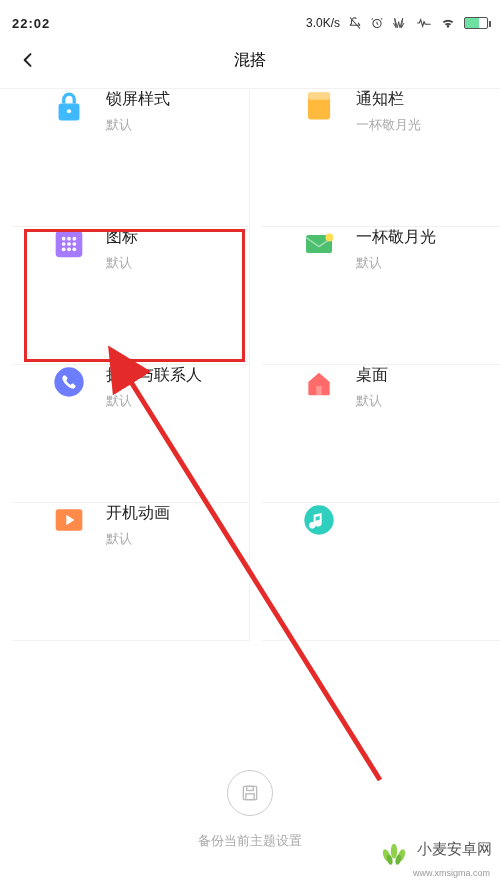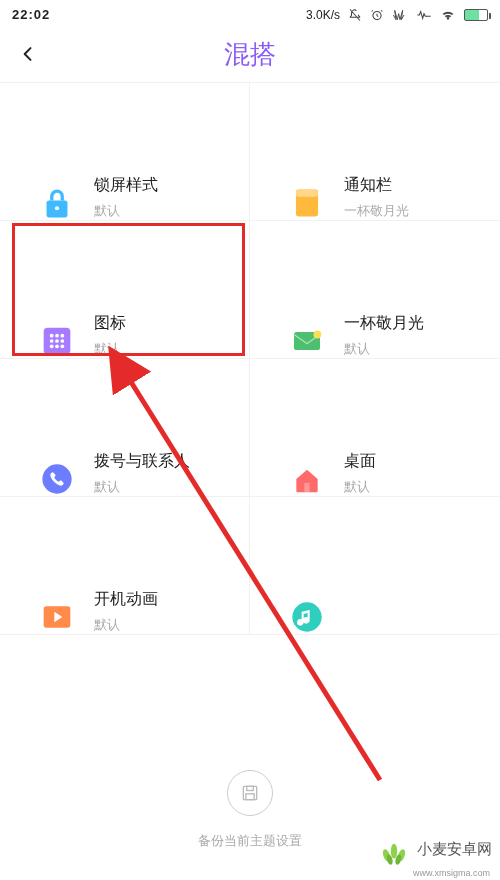--- a/index.html
+++ b/index.html
@@ -6,23 +6,23 @@
     body {
       width: 500px;
       height: 880px;
       font-family: -apple-system, "PingFang SC", "Helvetica Neue", sans-serif;
       background: #fff;
       position: relative;
       overflow: hidden;
     }
     .statusbar {
       display: flex;
-      align-items: flex-end;
+      align-items: flex-start;
       height: 26px;
-      padding: 4px 12px;
+      padding: 16px 12px;
       font-size: 13px;
       color: #222;
     }
     .statusbar .time { font-weight: 600; letter-spacing: 1px; }
     .statusbar .right {
       margin-left: auto;
       display: flex;
       align-items: center;
       gap: 8px;
       font-size: 12px;
@@ -41,36 +41,37 @@
     .titlebar {
       height: 56px;
       display: flex;
       align-items: center;
       padding: 0 18px;
       position: relative;
     }
     .back { width: 20px; height: 20px; }
     .page-title {
       position: absolute; left: 50%; transform: translateX(-50%);
-      font-size: 26px; color: #8b5cf6; font-weight: 500;
+      font-size: 16px; color: #000000; font-weight: 500;
     }
     .grid {
       display: grid;
       grid-template-columns: 1fr 1fr;
       border-top: 1px solid #f1f1f1;
     }
     .cell {
       height: 138px;
       display: flex;
-      align-items: flex-end;
+      align-items: flex-start;
       padding-left: 40px;
       border-bottom: 1px solid #f1f1f1;
       gap: 20px;
       background: #fff;
       position: relative;
+      margin-left: 12px;
     }
     .cell:nth-child(odd) { border-right: 1px solid #f1f1f1; }
     .cell .icon {
       width: 34px; height: 34px;
       display: flex; align-items: center; justify-content: center;
       border-radius: 4px;
     }
     .cell .labels { display: flex; flex-direction: column; gap: 6px; }
     .cell .lab { font-size: 16px; color: #222; }
     .cell .sub { font-size: 13px; color: #aaa; }

